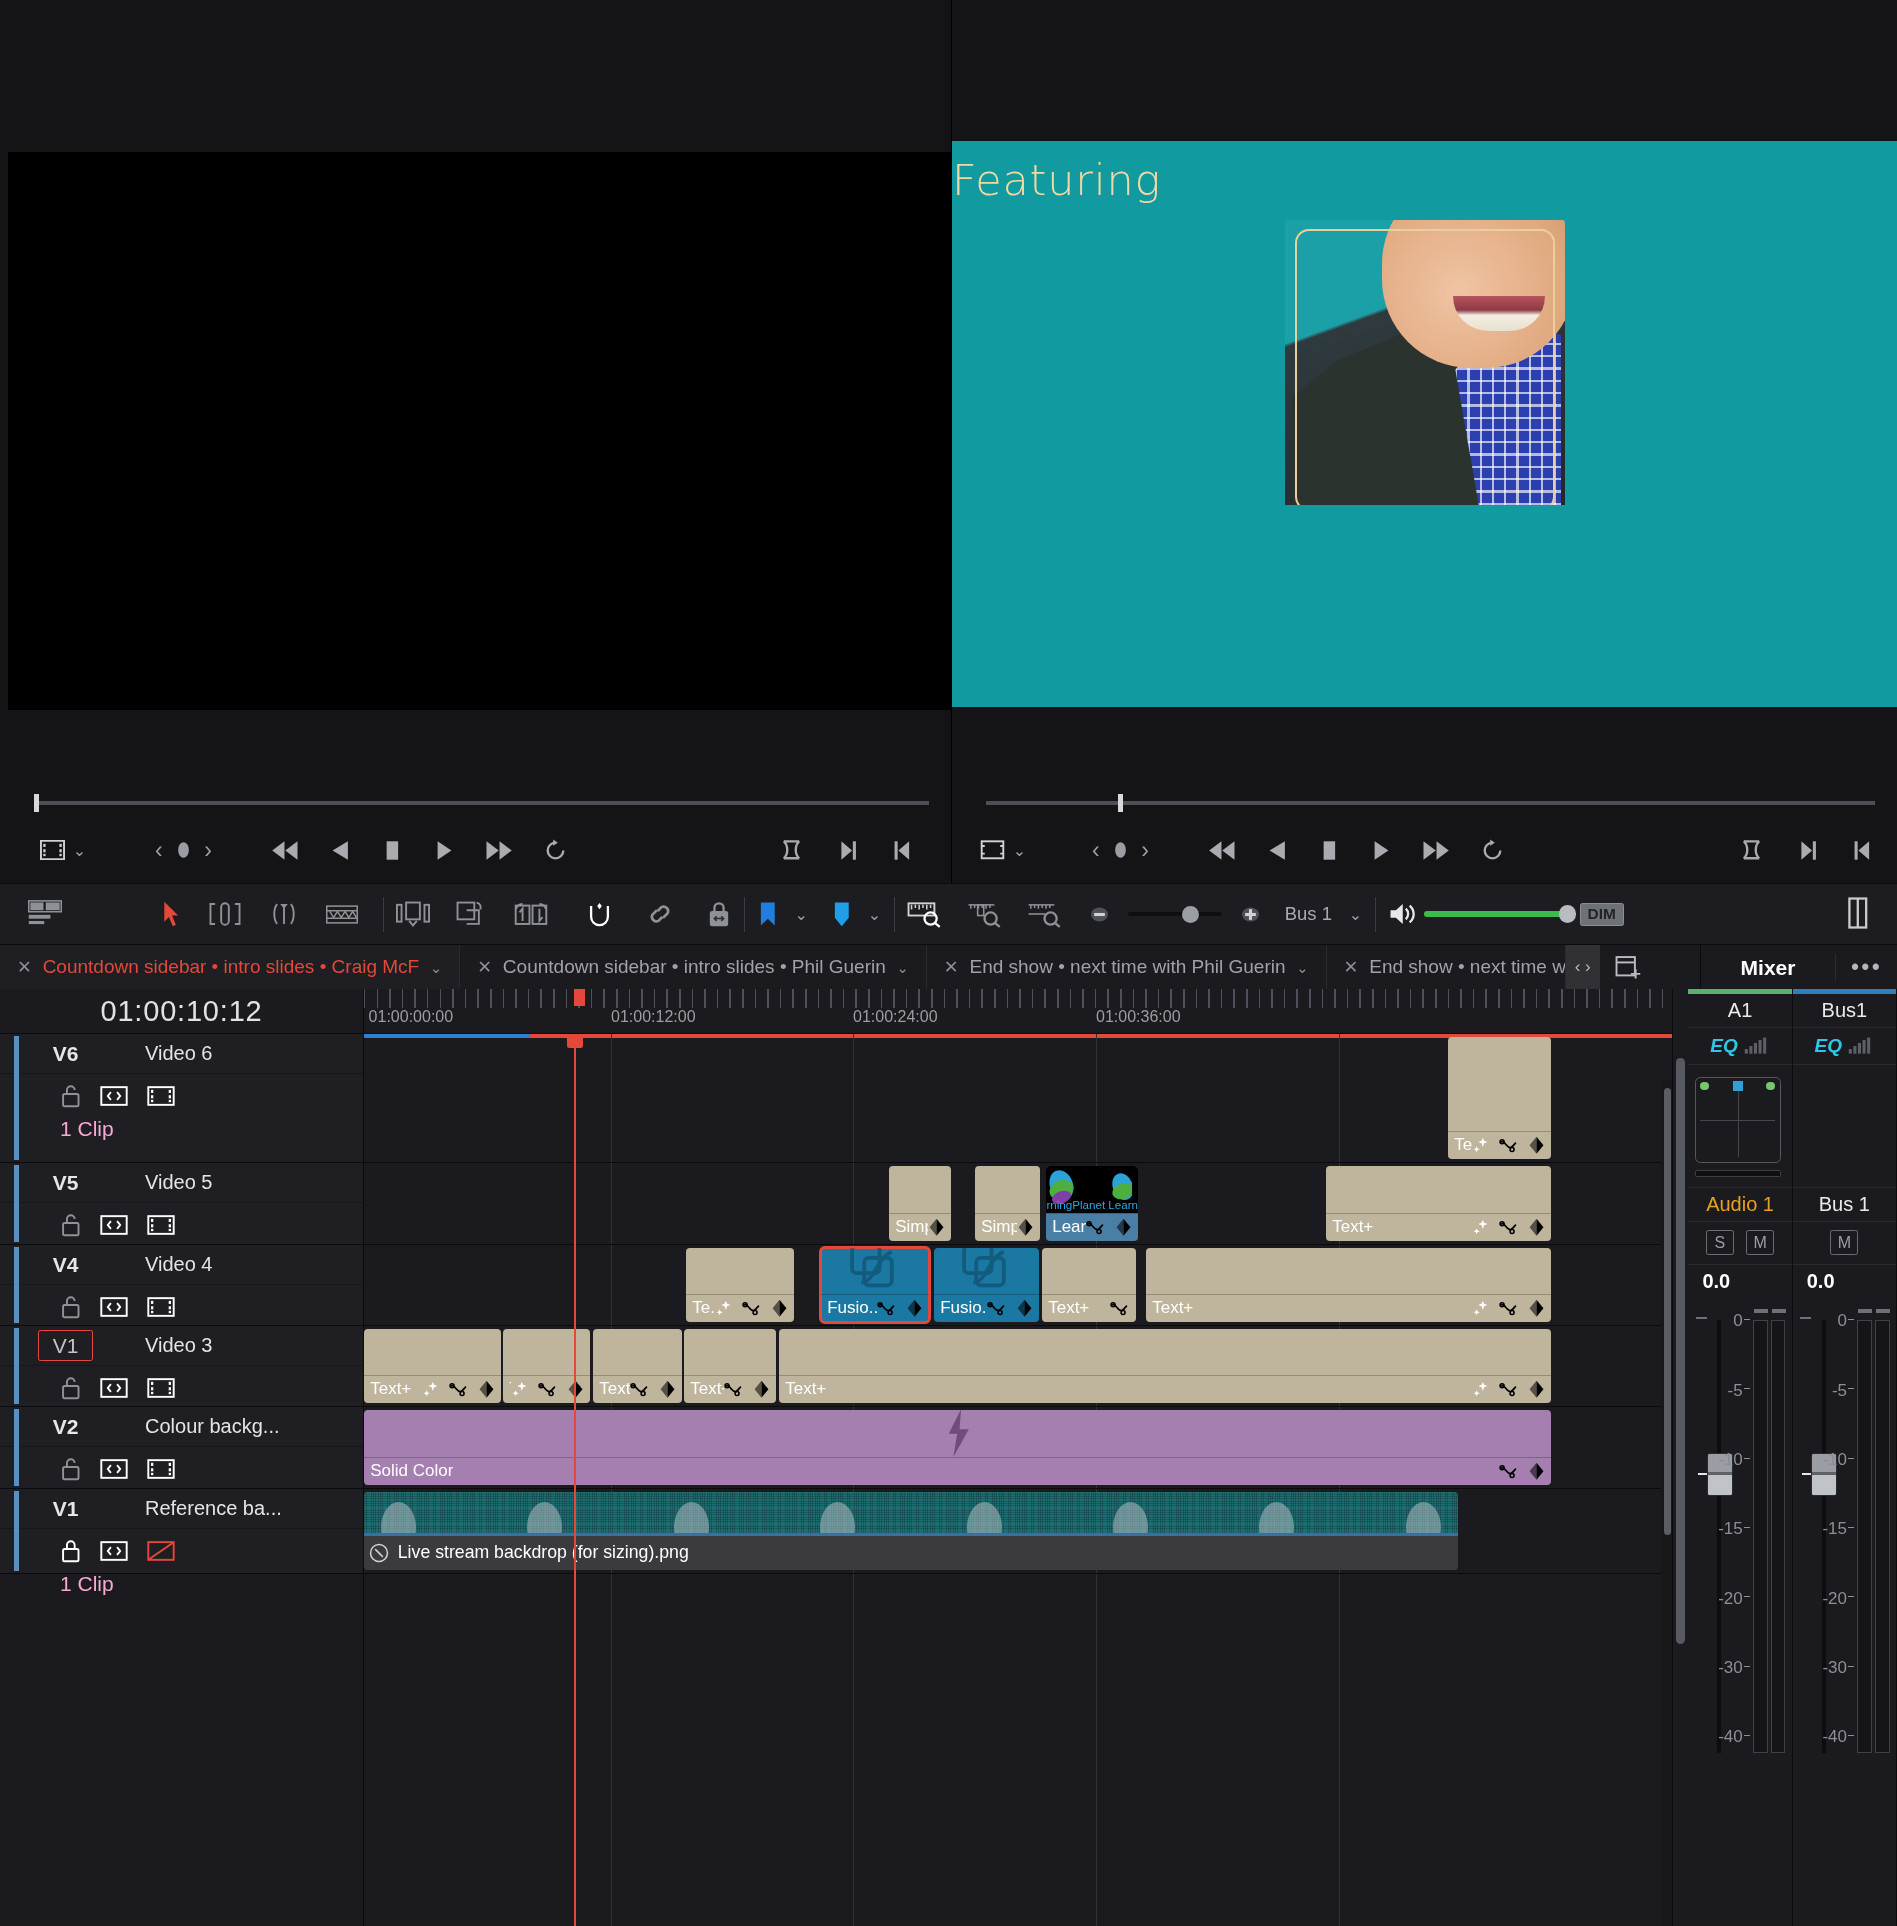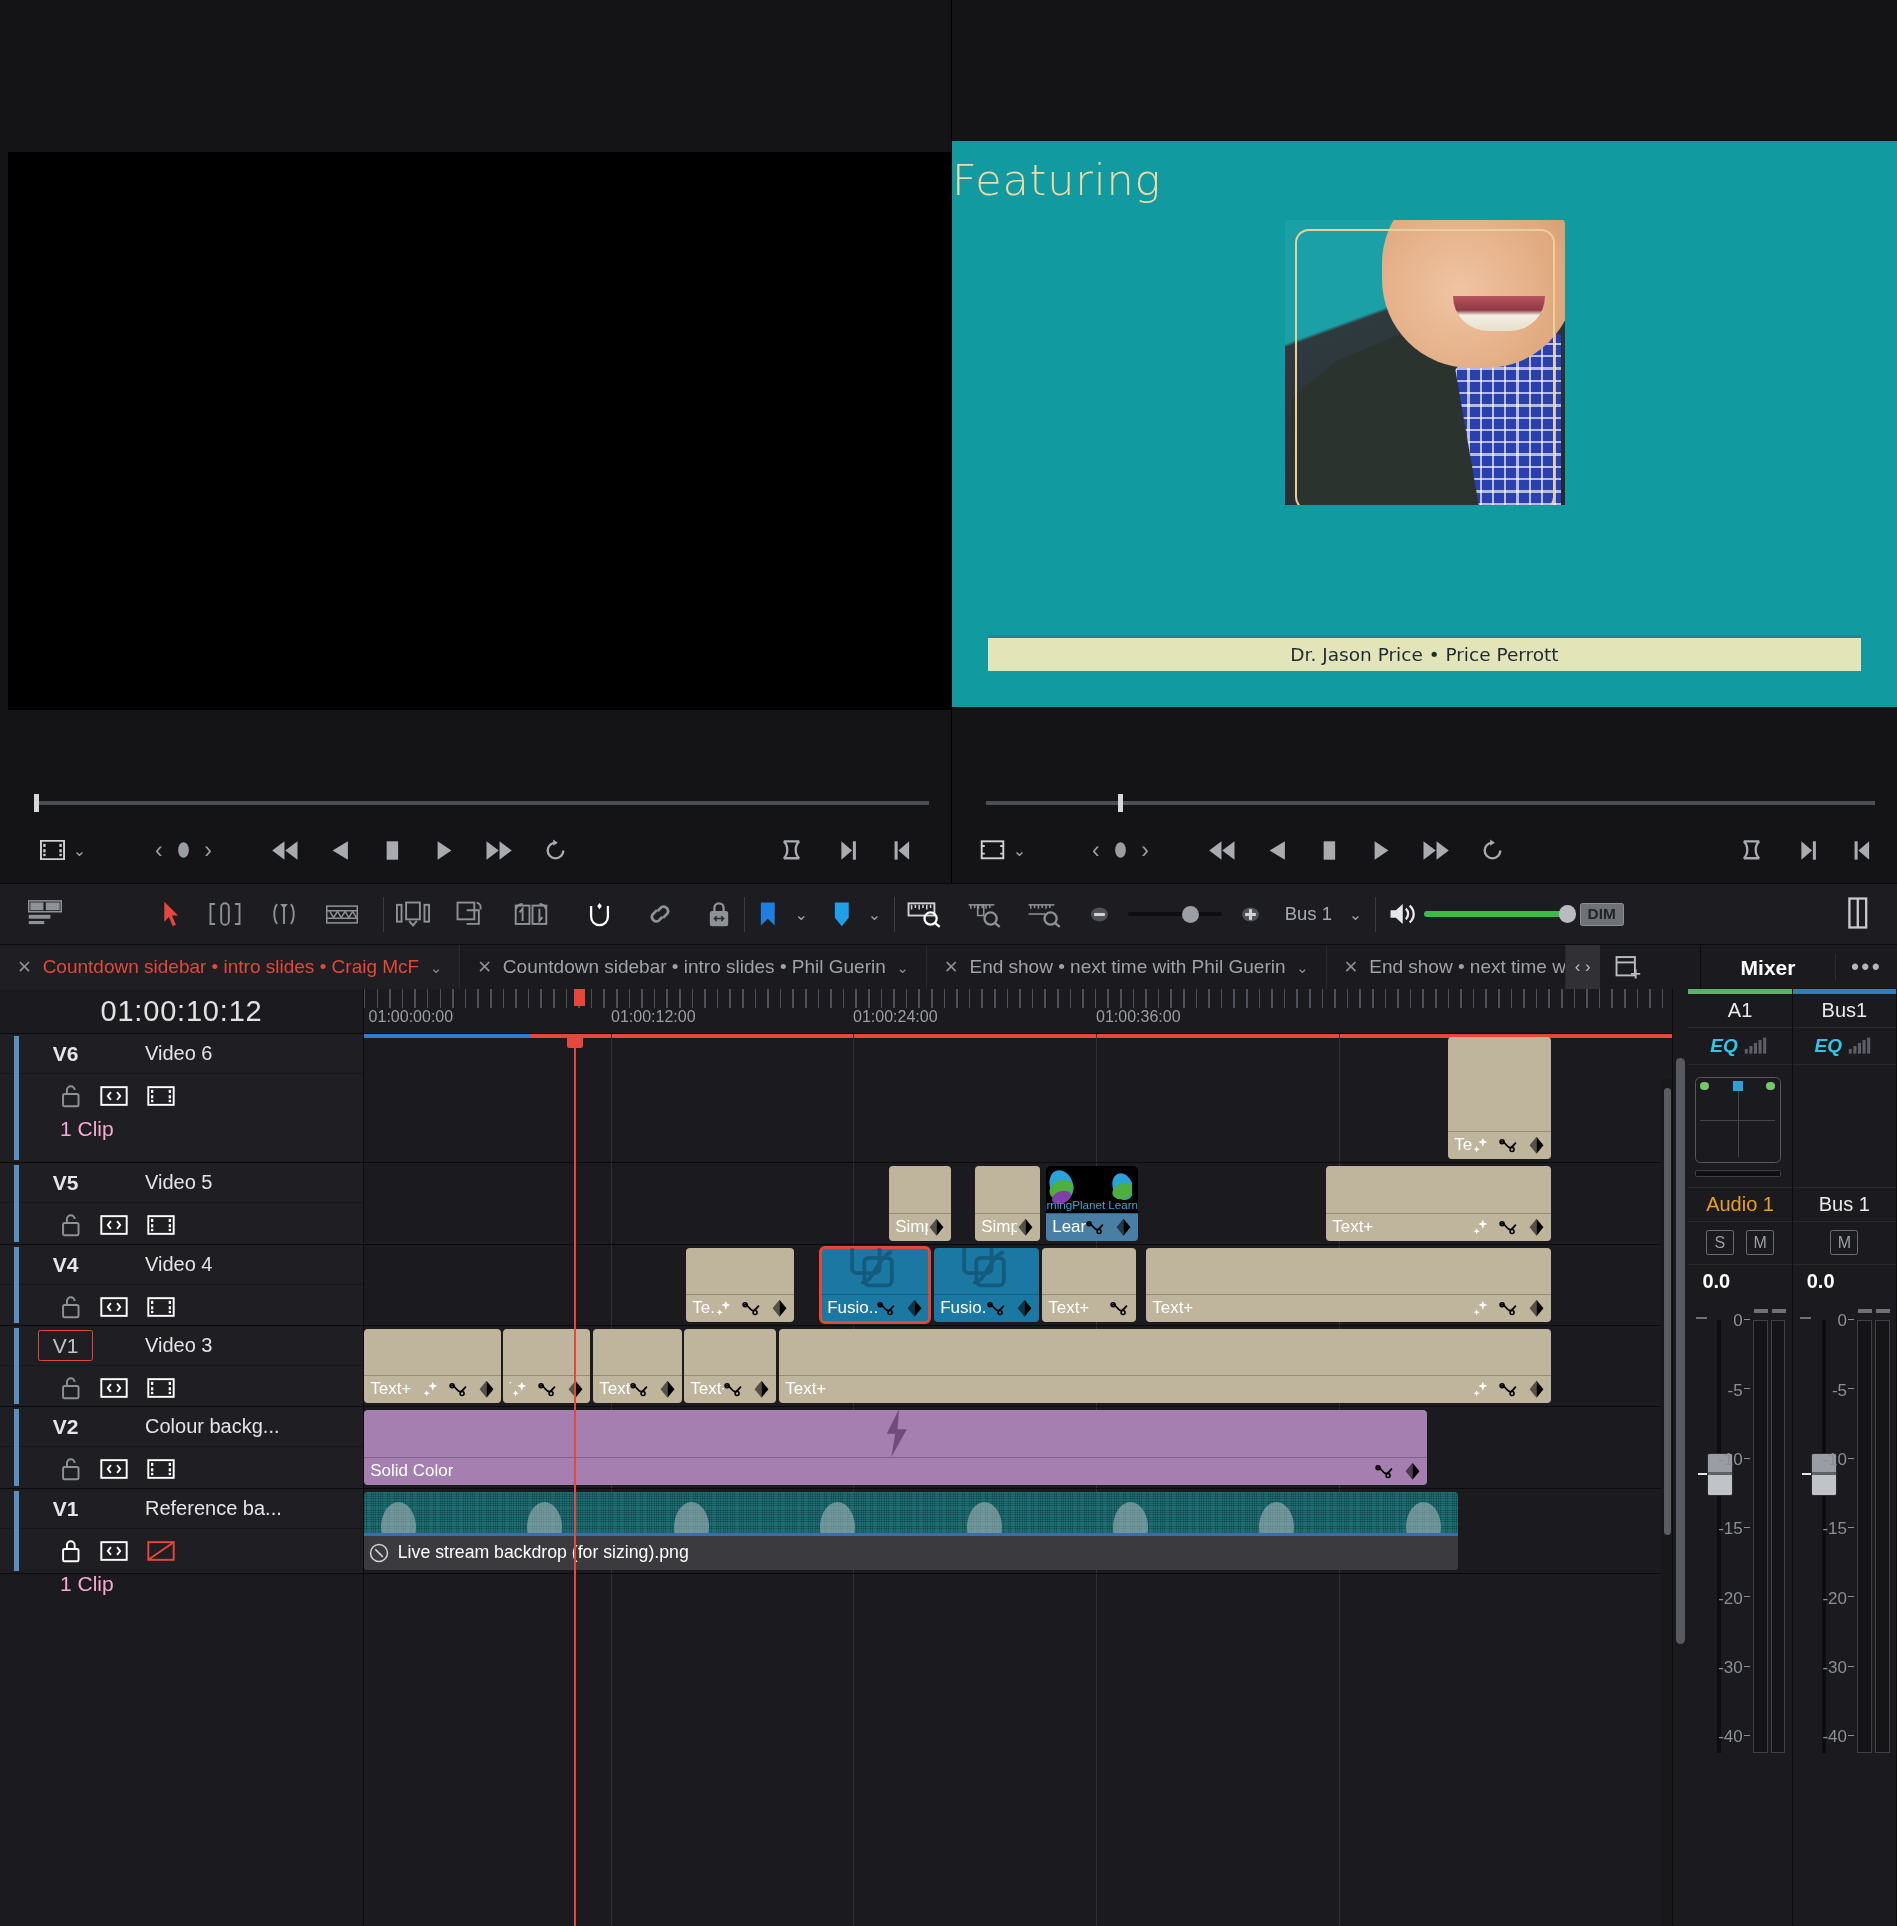--- a/index.html
+++ b/index.html
@@ -328,21 +328,20 @@
       <div class="vframe vframe-right">
         <div class="slide">
           <div class="slide-title">Featuring</div>
           <div class="slide-photo-wrap">
             <div class="photo-suit"></div>
             <div class="photo-shirt"></div>
             <div class="photo-head"></div>
             <div class="photo-mouth"></div>
             <div class="photo-frame"></div>
           </div>
-          <div class="slide-caption">Dr. Jason Price • Price Perrott</div>
         </div>
       </div>
 
       <div class="scrub-row">
         <div class="scrub-track"></div>
         <div class="scrub-head" style="left:166px"></div>
       </div>
 
       <div class="transport">
         <div style="display:flex;align-items:center;margin-left:28px" class="tp-btn">
@@ -1079,21 +1078,21 @@
                 <svg width="17" height="18.5" viewBox="0 0 22 24">
                     <path d="M11 1l9 11-9 11z" fill="#000"></path>
                     <path d="M11 1L2 12l9 11z" fill="#000" opacity=".55"></path>
                   </svg>
               </span>
             </div>
           </div>
         </div>
 
         <div class="trow" style="height:82px">
-          <div class="clip purple" style="left:0;width:1063px">
+          <div class="clip purple" style="left:0;width:1187px">
             <div class="clip-body">
               <svg class="solid-bolt" width="31" height="51" viewBox="0 0 40 66">
                   <path d="M24 2 8 34h11L14 64 34 28H22z" fill="#6f4c7d"></path>
                 </svg>
             </div>
             <div class="clip-foot">
               <span class="clip-name">Solid Color</span>
               <span class="clip-icons">
                 <svg width="20" height="15.4" viewBox="0 0 26 20">
                     <path d="M3 6c3-6 8 10 13 6 3-2 4-4 6-6" fill="none" stroke="#000" stroke-width="2.2"></path>

